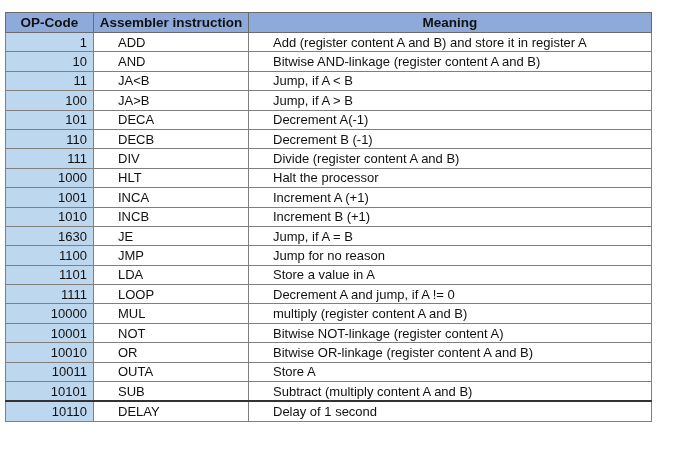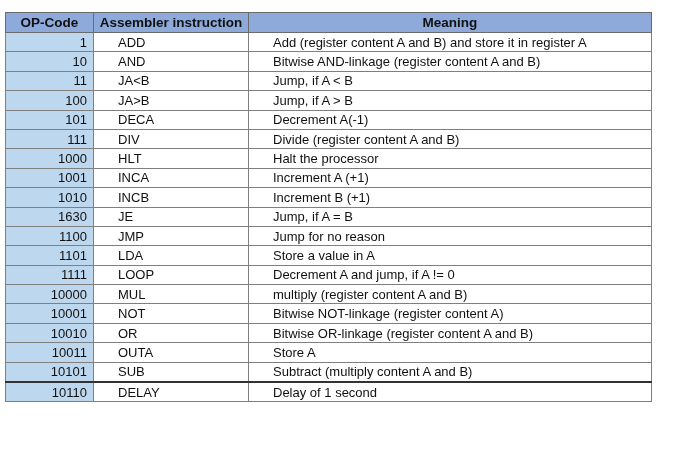--- a/index.html
+++ b/index.html
@@ -88,20 +88,25 @@
           <td class="opcode">100</td>
           <td class="instr">JA&gt;B</td>
           <td class="meaning">Jump, if A &gt; B</td>
         </tr>
       <tr>
           <td class="opcode">101</td>
           <td class="instr">DECA</td>
           <td class="meaning">Decrement A(-1)</td>
         </tr>
       <tr>
+          <td class="opcode">110</td>
+          <td class="instr">DECB</td>
+          <td class="meaning">Decrement B (-1)</td>
+        </tr>
+      <tr>
           <td class="opcode">111</td>
           <td class="instr">DIV</td>
           <td class="meaning">Divide (register content A and B)</td>
         </tr>
       <tr>
           <td class="opcode">1000</td>
           <td class="instr">HLT</td>
           <td class="meaning">Halt the processor</td>
         </tr>
       <tr>

